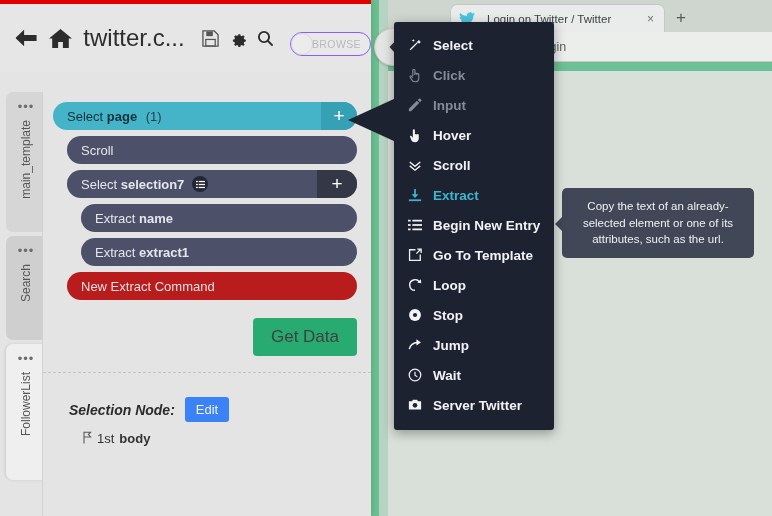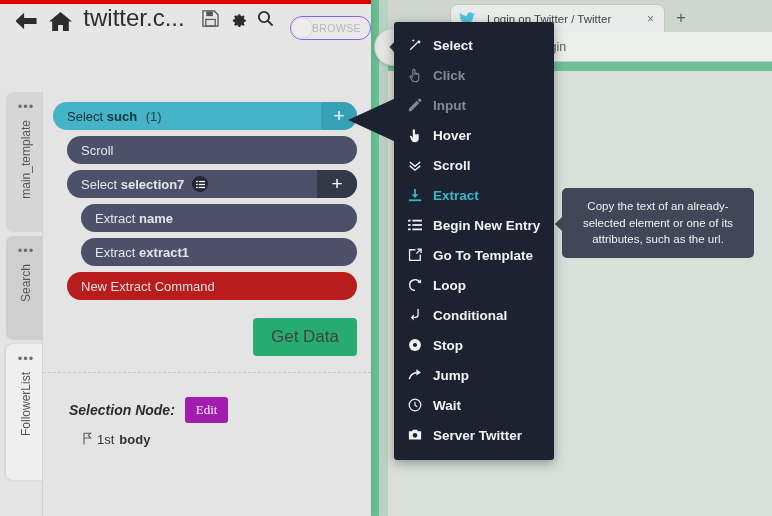--- a/index.html
+++ b/index.html
@@ -76,21 +76,21 @@
   .app-shell {
     position: absolute; left: 0; top: 0; width: 371px; height: 516px;
     background: #e4e4e4;
     box-shadow: 2px 0 6px rgba(0,0,0,.12);
   }
   .topred { position: absolute; left: 0; top: 0; width: 371px; height: 4px; background: #e00000; }
 
   .toolbar {
     position: absolute; left: 0; top: 4px; width: 371px; height: 68px;
     background: #e6e6e6;
-    display: flex; align-items: flex-start; gap: 0px; padding-left: 10px;
+    display: flex; align-items: center; gap: 0px; padding-left: 10px;
   }
   .tb-icon { color: #2c2c2c; display: flex; align-items: center; justify-content: center; }
   .tb-back { width: 34px; height: 34px; font-size: 22px; }
   .tb-home { width: 34px; height: 34px; }
   .tb-title {
     font-size: 24px; color: #2e2e2e; margin-left: 6px; margin-right: 12px;
     white-space: nowrap; font-weight: 400;
   }
   .tb-small { width: 28px; height: 28px; color: #4a4a4a; }
   .browse-toggle {
@@ -177,22 +177,22 @@
     padding: 9px 18px; font-family: inherit;
   }
 
   .divider {
     margin: 16px 0 0 0; border-top: 1px dashed #c6c6c6;
   }
   .selnode { padding: 24px 0 0 26px; }
   .selnode-head { display: flex; align-items: center; gap: 10px; }
   .selnode-title { font-size: 14px; font-style: italic; font-weight: bold; color: #2b2b2b; }
   .btn-edit {
-    background: #a21caf; color: #f2f2f2; border: none;
-    border-radius: 3px; font-size: 13px; padding: 5px 11px; font-family: Liberation Serif, serif;
+    background: #3b82f6; color: #f2f2f2; border: none;
+    border-radius: 3px; font-size: 13px; padding: 5px 11px; font-family: Liberation Sans, sans-serif;
   }
   .selnode-item {
     margin-top: 9px; padding-left: 14px; font-size: 13px; color: #333;
     display: flex; align-items: flex-start; gap: 5px;
   }
   .selnode-item b { font-weight: bold; }
   .flag-icon { color: #5a5a5a; font-size: 13px; }
 
   
   .ctxmenu {
@@ -320,21 +320,21 @@
         <span class="vlabel">FollowerList</span>
       </div>
     </div>
 
     <div class="content">
       <div class="rows">
 
         <div class="row row-select-page">
           <span class="rlabel">
             <span>Select</span>
-            <b>such</b>
+            <b>page</b>
             <span class="rcount">(1)</span>
           </span>
           <span class="plus-teal">+</span>
         </div>
 
         <div class="row row-dark indent1">
           <span class="rlabel">
             <span>Scroll</span>
           </span>
         </div>
@@ -492,29 +492,20 @@
     <div class="mi normal">
       <span class="mi-icon">
         <svg width="14" height="14" viewBox="0 0 16 16">
             <path fill="none" stroke="#f2f3f6" stroke-width="1.6" d="M13.4 5.4A6 6 0 108 14"></path>
             <path fill="#f2f3f6" d="M14.8 1.4l.3 4.6-4.5-1z"></path>
           </svg>
       </span>
       <span>Loop</span>
     </div>
 
-    <div class="mi normal">
-      <span class="mi-icon">
-        <svg width="14" height="14" viewBox="0 0 16 16">
-            <path fill="none" stroke="#f2f3f6" stroke-width="1.5" d="M11.5 1.2v6.5a3 3 0 01-3 3H6.5"></path>
-            <path fill="#f2f3f6" d="M6.6 7.2l-3.4 3.6L6.6 14.4z"></path>
-          </svg>
-      </span>
-      <span>Conditional</span>
-    </div>
 
     <div class="mi normal">
       <span class="mi-icon">
         <svg width="14" height="14" viewBox="0 0 16 16">
             <circle cx="8" cy="8" r="6.8" fill="#f2f3f6"></circle>
             <circle cx="8" cy="8" r="2.4" fill="#1d2231"></circle>
           </svg>
       </span>
       <span>Stop</span>
     </div>

